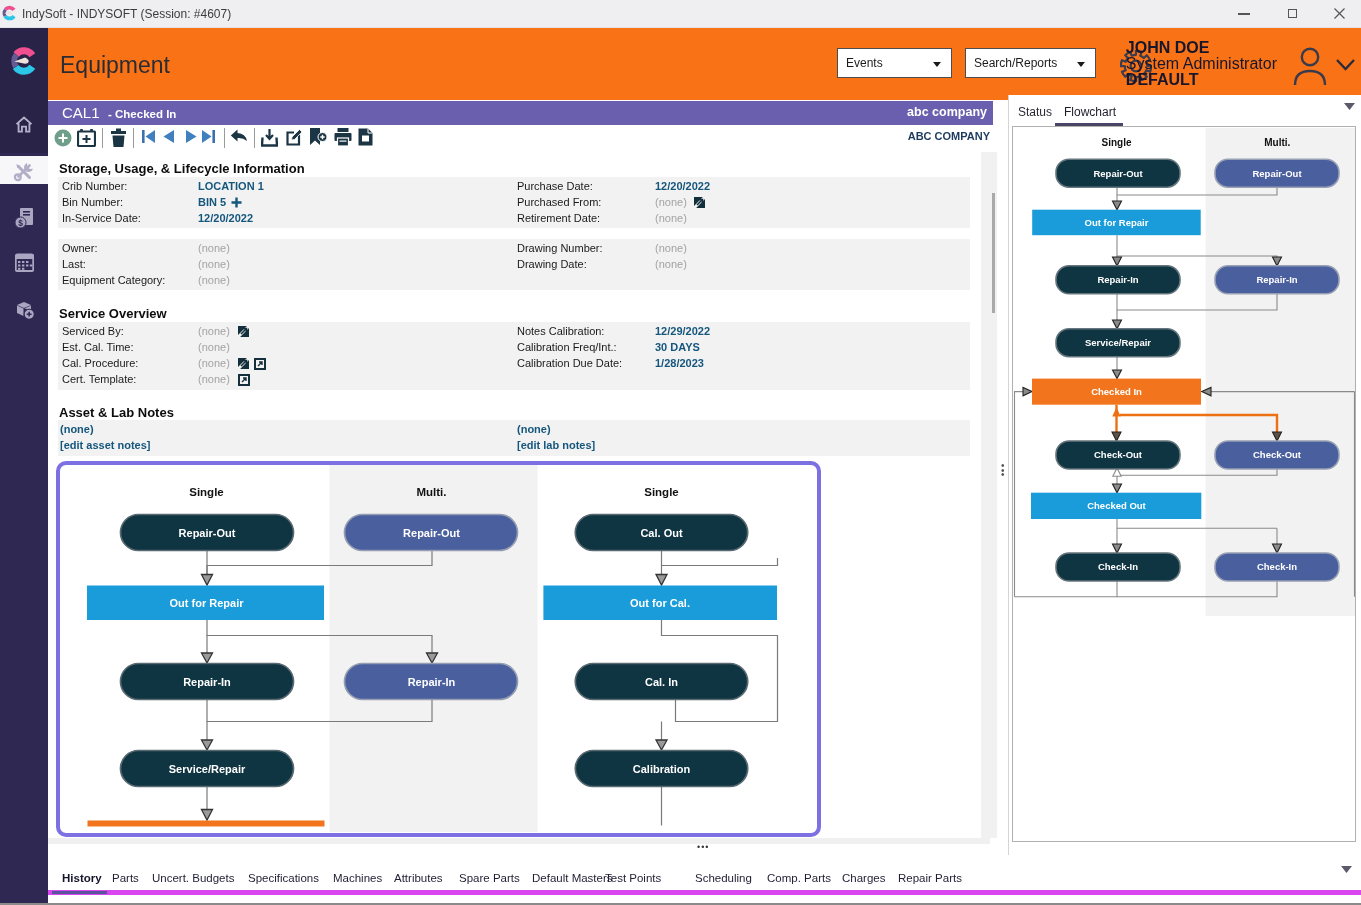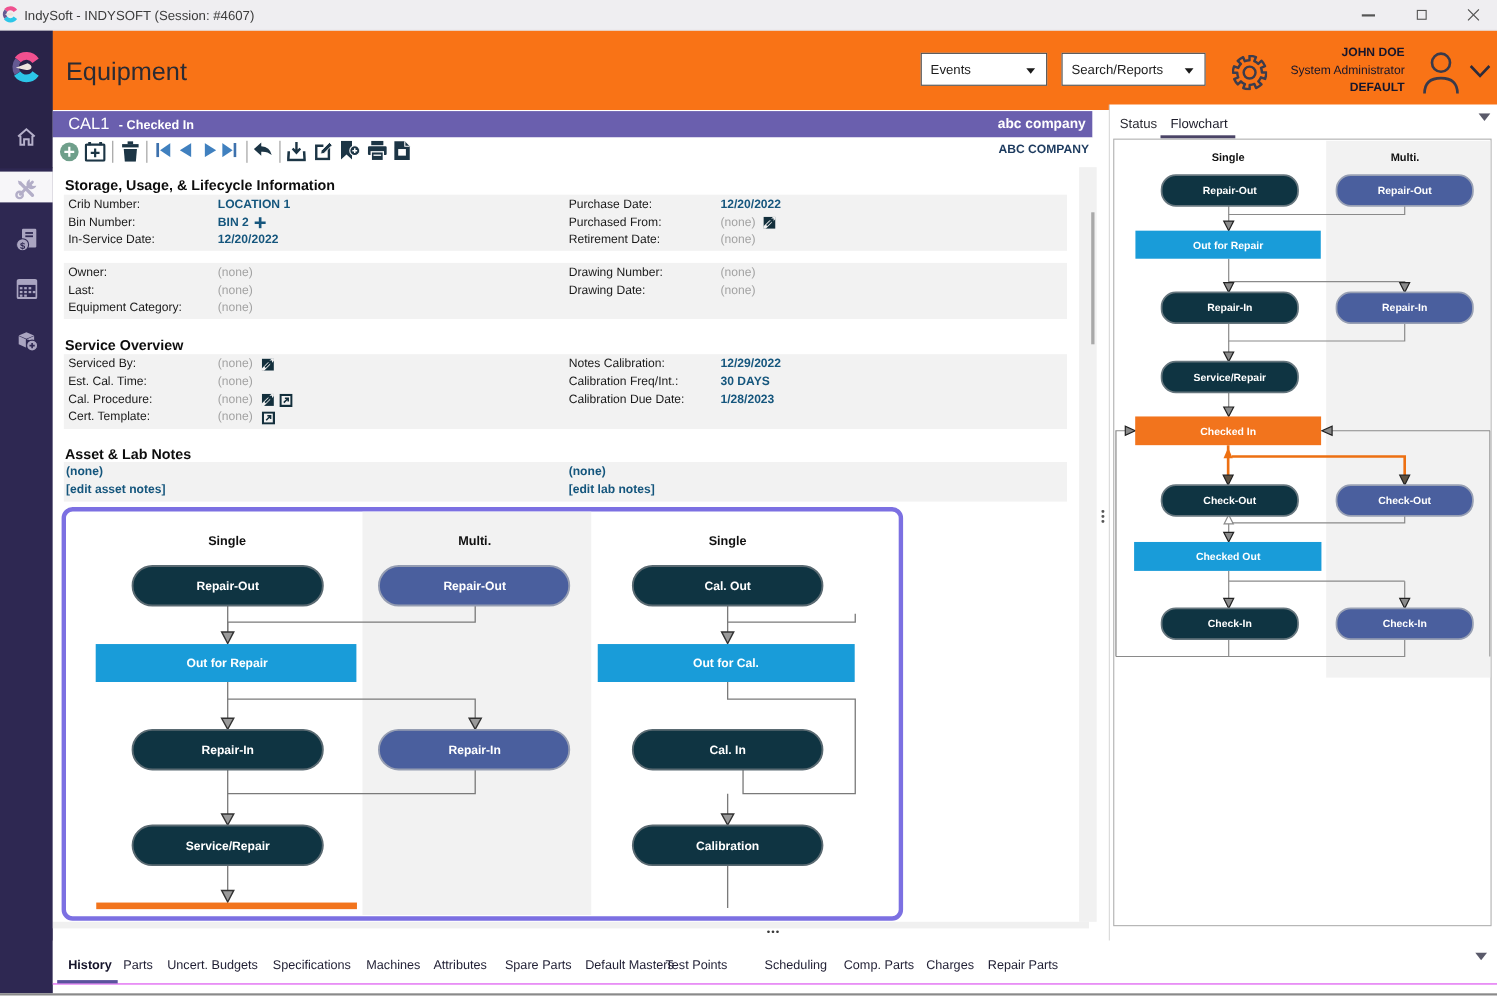--- a/index.html
+++ b/index.html
@@ -5,34 +5,34 @@
 html,body{width:1361px;height:905px;overflow:hidden;font-family:"Liberation Sans",sans-serif;background:#fff}
 .abs{position:absolute}
 #titlebar{position:absolute;left:0;top:0;width:1361px;height:28px;background:#efeef1;border-bottom:1px solid #e3e2e6}
 #titletext{position:absolute;left:22px;top:7px;font-size:12px;color:#3c3c3c}
 #sidebar{position:absolute;left:0;top:28px;width:48px;height:875px;background:#2e2852}
 #sbsel{position:absolute;left:0;top:128px;width:48px;height:28px;background:#f7f6f9}
 #header{position:absolute;left:48px;top:28px;width:1313px;height:72px;background:#f97316}
 #eqtitle{position:absolute;left:12px;top:24px;font-size:23px;color:#2b2b33}
 .ddl{position:absolute;top:20px;height:30px;background:#fff;border:1px solid #4d4d4d;font-size:12px;color:#1b1b1b;line-height:28px;padding-left:8px}
 .caret{position:absolute;width:0;height:0;border-left:4.5px solid transparent;border-right:4.5px solid transparent;border-top:5px solid #1a1a1a;top:13px}
-#userblock{position:absolute;top:12px;right:84px;text-align:right;font-size:11px;color:#16162c;line-height:16px}
+#userblock{position:absolute;top:12px;right:84px;text-align:left;font-size:16px;color:#16162c;line-height:16px}
 #mainarea{position:absolute;left:48px;top:100px;width:949px;height:738px;background:#fff}
 #purplebar{position:absolute;left:0px;top:1px;width:945px;height:24px;background:#6a5fae;color:#fff}
 #toolbar{position:absolute;left:0;top:25px;width:945px;height:27px;background:#fff}
 .sep{position:absolute;top:3px;width:1px;height:20px;background:#9a9a9a}
 .grayblk{position:absolute;left:10px;width:912px;background:#f2f2f2}
 .lbl{position:absolute;font-size:11px;color:#1a1a1a;white-space:nowrap}
 .val{position:absolute;font-size:11px;font-weight:bold;color:#15567d;white-space:nowrap}
 .none{position:absolute;font-size:11px;color:#a3a3a3;white-space:nowrap}
 .sechdr{position:absolute;font-size:13px;font-weight:bold;color:#0d0d0d;white-space:nowrap}
 #flowbox{position:absolute;left:8px;top:361px;width:765px;height:376px;border:4.5px solid #7c70e2;border-radius:10px;background:#fff}
 #rpanel{position:absolute;left:1009px;top:95px;width:352px;height:799px;background:#fff}
 #rbox{position:absolute;left:3px;top:31px;width:344px;height:716px;border:1px solid #b0b0b0;background:#fff}
-#bottomtabs{position:absolute;left:48px;top:855px;width:1313px;height:40px;background:#fff;border-bottom:1px solid #d946ef}
+#bottomtabs{position:absolute;left:48px;top:855px;width:1313px;height:40px;background:#fff;border-bottom:5px solid #d946ef}
 .btab{position:absolute;top:17px;font-size:11.5px;color:#1f1e33;white-space:nowrap}
 #scrollv{position:absolute;left:933px;top:52px;width:16px;height:686px;background:#f1f1f1}
 </style></head>
 <body>
 <div id="titlebar">
   <svg class="abs" style="left:2px;top:3px" width="15" height="20" viewBox="0 0 26 28">
     <path d="M5.7 7.9 A 9.5 9.5 0 0 1 20.8 8.6" fill="none" stroke="#f0508f" stroke-width="6.5"></path>
     <path d="M5.2 19.5 A 9.5 9.5 0 0 0 20.8 19.4" fill="none" stroke="#2cc6e8" stroke-width="6.5"></path>
     <path d="M5.9 8.2 A 9.5 9.5 0 0 0 5.4 19.2" fill="none" stroke="#655a93" stroke-width="5.5"></path>
     <path d="M4 14.5 L14 10.8 Q17.8 12.6 17.3 14.4 Q16.8 16.8 12.8 16.4 Z" fill="#ece4dc"></path>
@@ -182,21 +182,21 @@
       <rect x="4" y="7.5" width="7" height="6" fill="#fff"></rect>
     </svg>
     <span class="abs" style="right:3px;top:5px;font-size:11px;font-weight:bold;color:#1c3a5e">ABC COMPANY</span>
   </div>
   <div id="content">
     <div class="sechdr" style="left:11px;top:61px">Storage, Usage, &amp; Lifecycle Information</div>
     <div class="grayblk" style="top:77px;height:51px"></div>
     <div class="lbl" style="left:14px;top:80px">Crib Number:</div>
       <div class="val" style="left:150px;top:80px">LOCATION 1</div>
     <div class="lbl" style="left:14px;top:96px">Bin Number:</div>
-      <div class="val" style="left:150px;top:96px">BIN 2</div>
+      <div class="val" style="left:150px;top:96px">BIN 5</div>
     <svg class="abs" style="left:183px;top:97px" width="11" height="11">
         <path d="M5.5 0.5 V10.5 M0.5 5.5 H10.5" stroke="#15567d" stroke-width="2.4"></path>
       </svg>
     <div class="lbl" style="left:14px;top:112px">In-Service Date:</div>
       <div class="val" style="left:150px;top:112px">12/20/2022</div>
     <div class="lbl" style="left:469px;top:80px">Purchase Date:</div>
       <div class="val" style="left:607px;top:80px">12/20/2022</div>
     <div class="lbl" style="left:469px;top:96px">Purchased From:</div>
       <div class="none" style="left:607px;top:96px">(none)</div>
     <svg class="abs" style="left:646px;top:97px" width="11" height="11">

